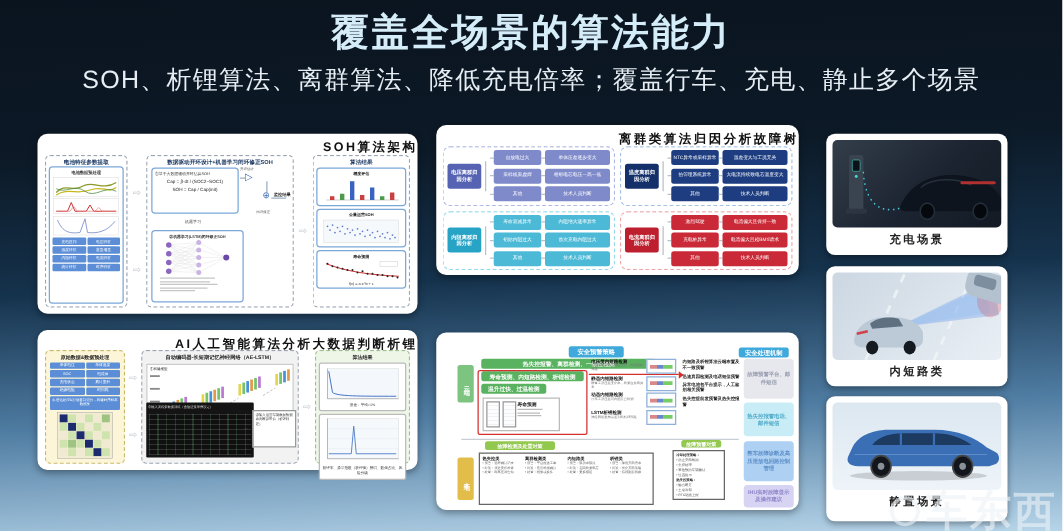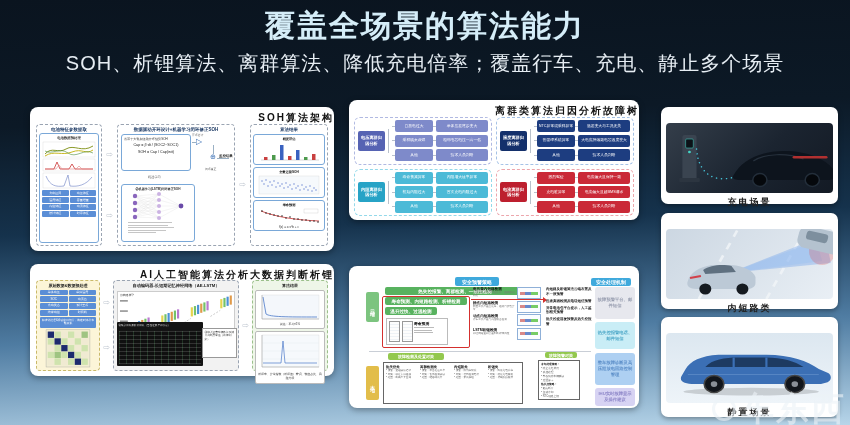--- a/index.html
+++ b/index.html
@@ -103,21 +103,21 @@
 .mech{left:246px;width:40px;border-radius:3px;font-size:4.3px;font-weight:bold;text-align:center;display:flex;align-items:center;justify-content:center;padding:2px;line-height:1.35}
 .divider{left:20px;top:85px;width:222px;height:0;border-top:1px solid #c9ced6}
 .gpill{background:#93c84e;color:#fff;font-size:4px;font-weight:bold;border-radius:2px;display:flex;align-items:center;justify-content:center}
 .lbox{background:#fff;border:.8px solid #666}
 .lc{flex:1}
 .lc-h{font-size:3.4px;font-weight:bold;color:#111;line-height:1.2}
 .lc-l{font-size:2.6px;color:#666;line-height:1.4}
 .rl{font-size:2.7px;color:#555;line-height:1.5}
 .rl.b{font-weight:bold;color:#222}
 
-.scene{position:absolute;left:661px;width:177px;background:#fff;border-radius:7px;padding:16px 5px 3px;box-shadow:0 2px 5px rgba(0,0,0,.35)}
+.scene{position:absolute;left:661px;width:145px;background:#fff;border-radius:7px;padding:5px 5px 3px;box-shadow:0 2px 5px rgba(0,0,0,.35)}
 .simg{height:70px;border-radius:4px;position:relative;overflow:hidden}
 .scap{text-align:center;font-size:9px;font-weight:bold;color:#222;margin-top:3px;letter-spacing:2px}
 #scene1{top:107px;height:97px}
 #scene2{top:213px;height:96px}
 #scene3{top:317px;height:100px}
 #scene1 .simg{background:linear-gradient(135deg,#343e4a,#1b2430 55%,#131a24)}
 #scene2 .simg{background:linear-gradient(135deg,#ccd7e2,#e9eff5)}
 #scene3 .simg{background:linear-gradient(180deg,#dce7f0,#eef4f9)}
 .simg svg{position:absolute;inset:0;width:100%;height:100%}
 

